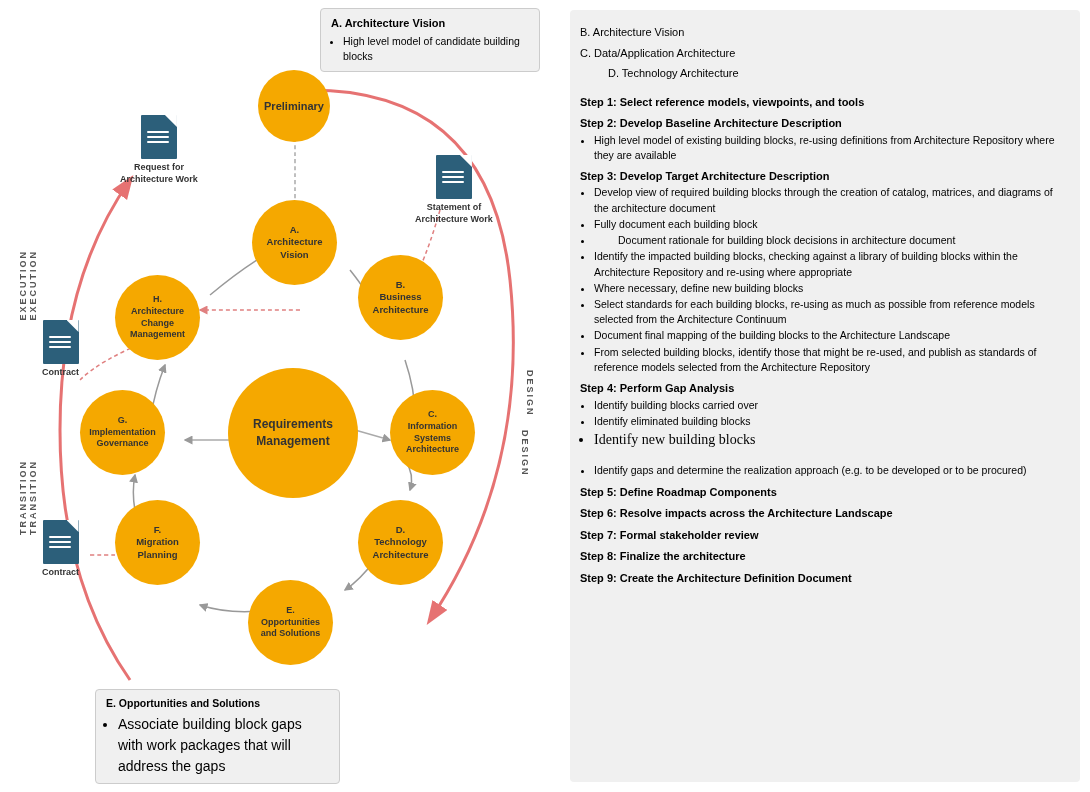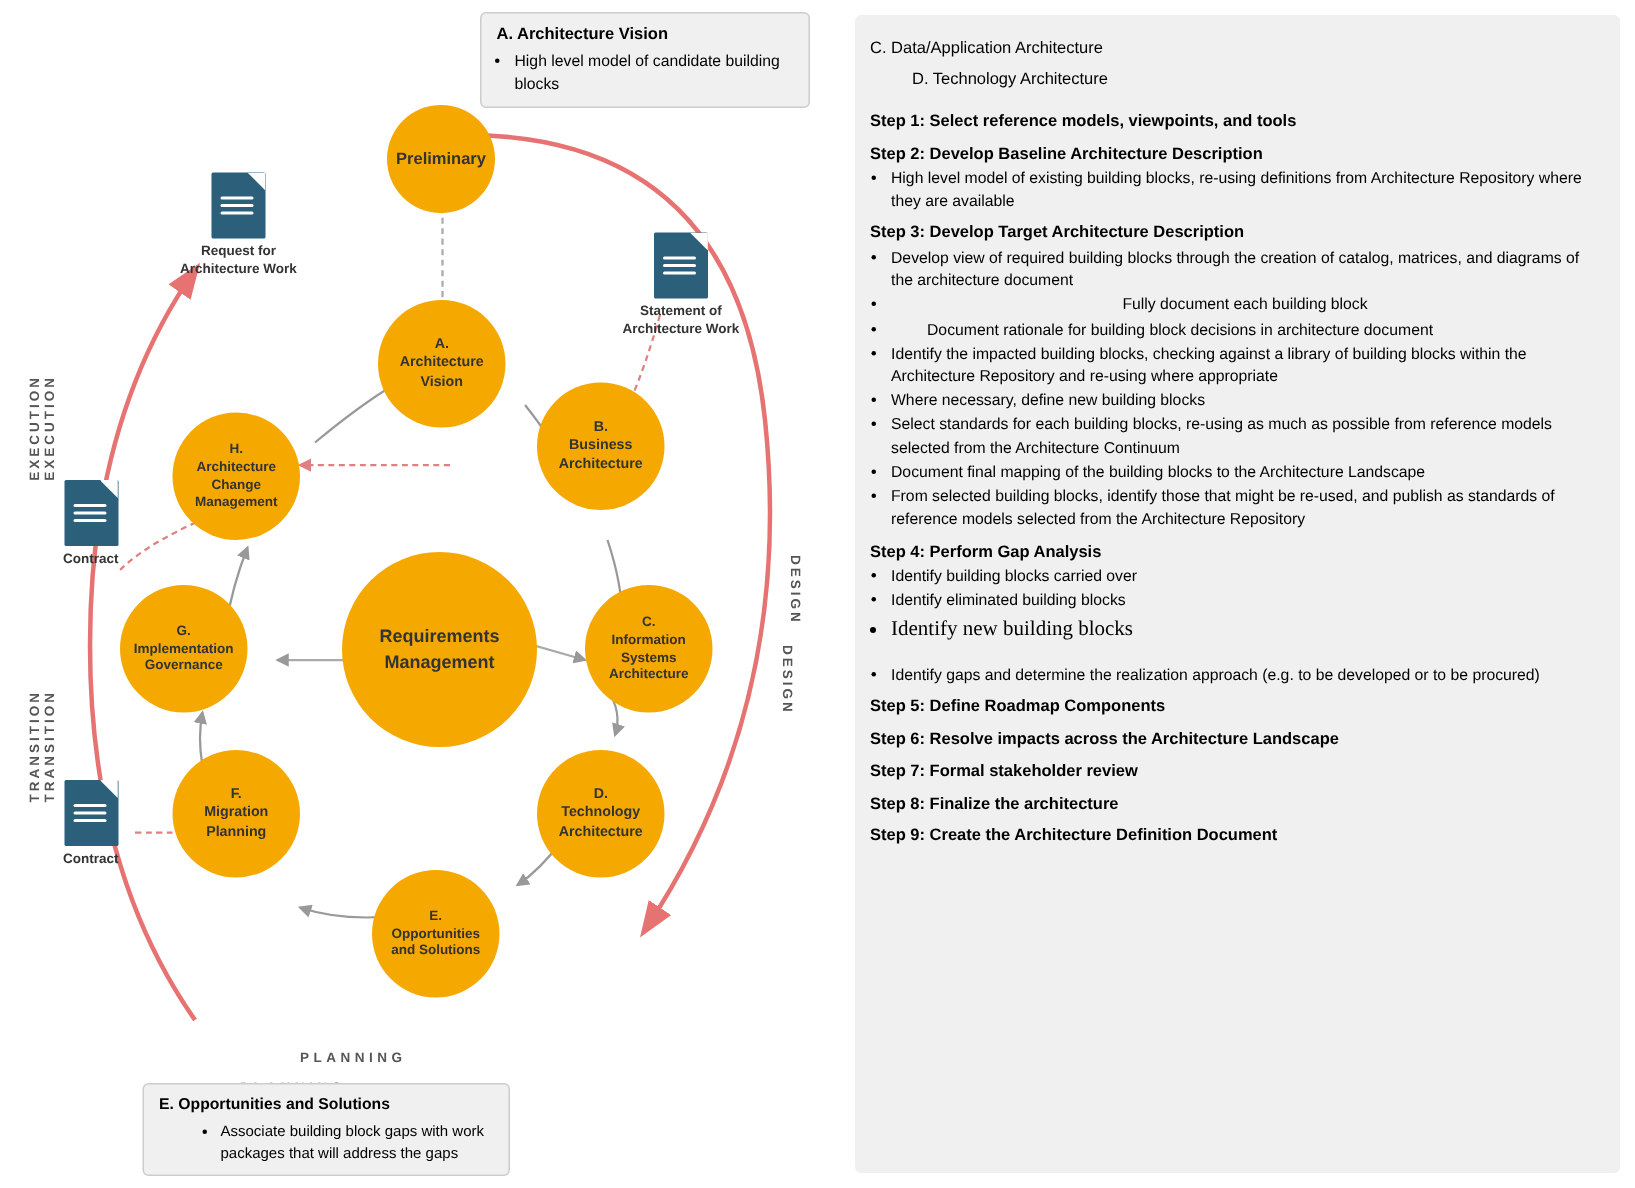--- a/index.html
+++ b/index.html
@@ -295,40 +295,41 @@
     <div class="side-label" style="left:520px;top:430px;writing-mode:vertical-rl;">DESIGN</div>
 
     <div style="position:absolute;left:28px;top:250px;writing-mode:vertical-rl;transform:rotate(180deg);font-size:9px;font-weight:bold;color:#555;letter-spacing:2px;">EXECUTION</div>
     <div style="position:absolute;left:28px;top:460px;writing-mode:vertical-rl;transform:rotate(180deg);font-size:9px;font-weight:bold;color:#555;letter-spacing:2px;">TRANSITION</div>
     <div style="position:absolute;left:160px;top:720px;font-size:9px;font-weight:bold;color:#555;letter-spacing:3px;">PLANNING</div>
     <div style="position:absolute;left:525px;top:370px;writing-mode:vertical-rl;font-size:9px;font-weight:bold;color:#555;letter-spacing:2px;">DESIGN</div>
 
     <div class="bottom-callout" style="bottom:8px;left:95px;width:245px;">
       <div style="font-weight:bold;font-size:10.5px;margin-bottom:2px;">E. Opportunities and Solutions</div>
       <ul style="margin-left:12px;">
-        <li style="font-size:10px;list-style:disc;margin-left:29px;">Associate building block gaps with work packages that will address the gaps</li>
+        <li style="font-size:14px;list-style:disc;">Associate building block gaps with work packages that will address the gaps</li>
       </ul>
     </div>
 
   </div>
 
   <div class="content-area">
 
     <div id="right-panel-content">
+        <p style="font-size: 11px; margin-bottom: 1px; margin-top: 4px;">B. Architecture Vision</p>
         <p style="font-size: 11px; margin-bottom: 1px; margin-top: 4px;">C. Data/Application Architecture</p>
         <p style="font-size: 11px; margin-bottom: 12px; margin-top: 4px; padding-left: 28px;">D. Technology Architecture</p>
         <p style="font-size: 11px; font-weight: bold; margin-bottom: 1px; margin-top: 5px;">Step 1: Select reference models, viewpoints, and tools</p>
         <p style="font-size: 11px; font-weight: bold; margin-bottom: 1px; margin-top: 5px;">Step 2: Develop Baseline Architecture Description</p>
         <ul style="margin-left: 14px; margin-bottom: 3px;">
           <li style="font-size: 10.5px; list-style: disc; line-height: 1.45; margin-bottom: 1px;">High level model of existing building blocks, re-using definitions from Architecture Repository where they are available</li>
         </ul>
         <p style="font-size: 11px; font-weight: bold; margin-bottom: 1px; margin-top: 5px;">Step 3: Develop Target Architecture Description</p>
         <ul style="margin-left: 14px; margin-bottom: 3px;">
           <li style="font-size: 10.5px; list-style: disc; line-height: 1.45; margin-bottom: 1px;">Develop view of required building blocks through the creation of catalog, matrices, and diagrams of the architecture document</li>
-          <li style="font-size: 10.5px; list-style: disc; line-height: 1.45; margin-bottom: 1px; text-align: center;">Fully document each building block</li>
+          <li style="font-size: 10.5px; list-style: disc; line-height: 1.45; margin-bottom: 1px;">Fully document each building block</li>
           <li style="font-size: 10.5px; list-style: disc; line-height: 1.45; margin-bottom: 1px; padding-left: 24px;">Document rationale for building block decisions in architecture document</li>
           <li style="font-size: 10.5px; list-style: disc; line-height: 1.45; margin-bottom: 1px;">Identify the impacted building blocks, checking against a library of building blocks within the Architecture Repository and re-using where appropriate</li>
           <li style="font-size: 10.5px; list-style: disc; line-height: 1.45; margin-bottom: 1px;">Where necessary, define new building blocks</li>
           <li style="font-size: 10.5px; list-style: disc; line-height: 1.45; margin-bottom: 1px;">Select standards for each building blocks, re-using as much as possible from reference models selected from the Architecture Continuum</li>
           <li style="font-size: 10.5px; list-style: disc; line-height: 1.45; margin-bottom: 1px;">Document final mapping of the building blocks to the Architecture Landscape</li>
           <li style="font-size: 10.5px; list-style: disc; line-height: 1.45; margin-bottom: 1px;">From selected building blocks, identify those that might be re-used, and publish as standards of reference models selected from the Architecture Repository</li>
         </ul>
         <p style="font-size: 11px; font-weight: bold; margin-bottom: 1px; margin-top: 5px;">Step 4: Perform Gap Analysis</p>
         <ul style="margin-left: 14px; margin-bottom: 3px;">
           <li style="font-size: 10.5px; list-style: disc; line-height: 1.45; margin-bottom: 1px;">Identify building blocks carried over</li>

